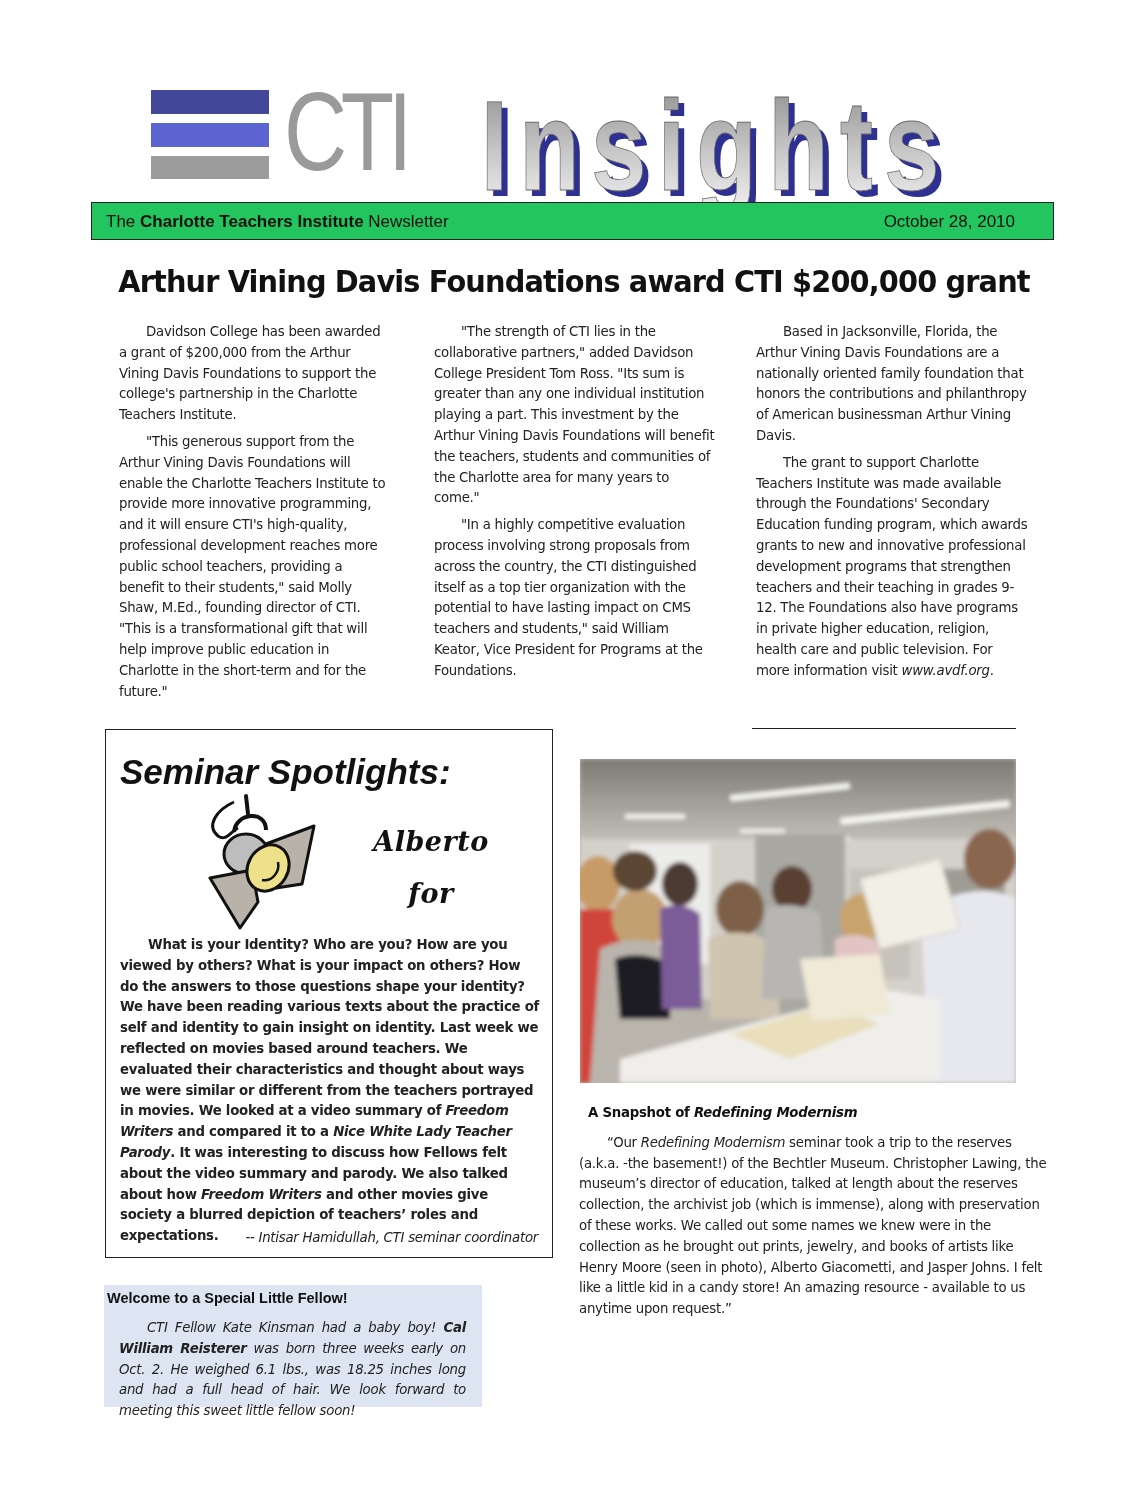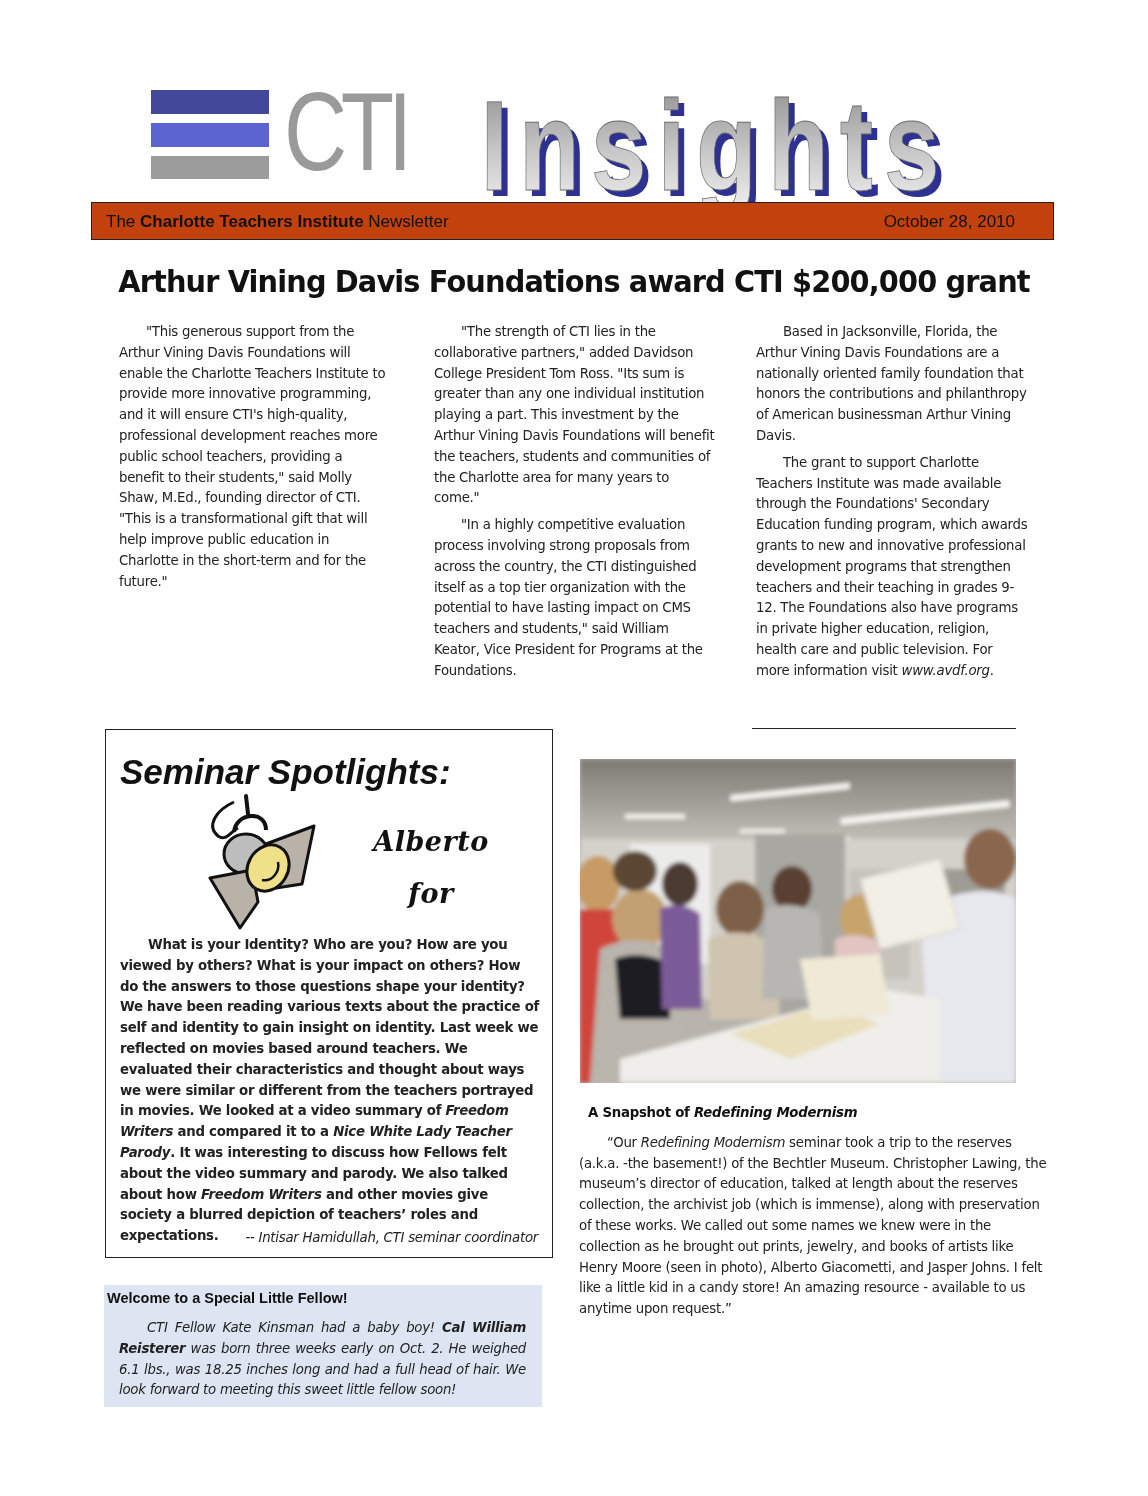--- a/index.html
+++ b/index.html
@@ -9,21 +9,21 @@
   .logo-bars { position: absolute; left: 151px; top: 90px; width: 118px; }
   .logo-bar { height: 24px; margin-bottom: 9px; }
   .logo-bar.b1 { background: #44489a; }
   .logo-bar.b2 { background: #5b64d0; }
   .logo-bar.b3 { background: #9c9c9c; margin-bottom: 0; height: 23px; }
   .logo-cti { position: absolute; left: 284px; top: 76px; font-family: "Liberation Sans", sans-serif; font-size: 112px; line-height: 112px; color: #9a9a9a; letter-spacing: -8px; transform: scaleX(0.78); transform-origin: left top; }
 
   .insights { position: absolute; left: 365px; top: 70px; width: 600px; height: 160px; }
   .insights svg { overflow: visible; }
 
-  .tagline-box { position: absolute; left: 91px; top: 202px; width: 963px; height: 38px; border: 1.5px solid #222; box-sizing: border-box; background: #c2410c; }
+  .tagline-box { position: absolute; left: 91px; top: 202px; width: 963px; height: 38px; border: 1.5px solid #222; box-sizing: border-box; background: #22c55e; }
   .tagline { position: absolute; left: 14px; top: 9px; font-size: 17px; color: #111; }
   .tagline b { font-weight: bold; }
   .issue-date { position: absolute; right: 38px; top: 9px; font-size: 17px; color: #111; }
 
   
   .headline { position: absolute; left: 0; width: 1148px; top: 264px; text-align: center; font-family: "DejaVu Sans", sans-serif; font-weight: bold; font-size: 30px; letter-spacing: -0.9px; color: #111; transform: scaleX(0.96); }
 
   
   .col { position: absolute; top: 322px; font-family: "DejaVu Sans", sans-serif; font-size: 13.3px; line-height: 20.8px; color: #222; letter-spacing: -0.25px; }
   .col p { margin: 0 0 6px 0; text-indent: 27px; }
@@ -35,21 +35,21 @@
   
   .spot-box { position: absolute; left: 105px; top: 729px; width: 448px; height: 529px; border: 1.5px solid #222; box-sizing: border-box; }
   .spot-title { position: absolute; left: 14px; top: 22px; font-family: "Liberation Sans", sans-serif; font-style: italic; font-weight: bold; font-size: 35px; color: #111; }
   .spotlight-icon { position: absolute; left: 90px; top: 62px; width: 130px; height: 140px; }
   .wfyl { position: absolute; left: 240px; top: 86px; width: 170px; text-align: center; font-family: "DejaVu Serif", serif; font-style: italic; font-weight: bold; font-size: 27px; line-height: 52px; color: #111; letter-spacing: 0.5px; }
   .spot-body { position: absolute; left: 14px; top: 205px; width: 422px; font-family: "DejaVu Sans", sans-serif; font-size: 13.3px; line-height: 20.8px; color: #222; letter-spacing: -0.25px; }
   .spot-body p { margin: 0; text-indent: 28px; font-weight: bold; }
   .spot-sig { position: absolute; right: 14px; top: 500px; font-family: "DejaVu Sans", sans-serif; font-style: italic; font-size: 13.3px; color: #222; letter-spacing: -0.25px; }
 
   
-  .baby-box { position: absolute; left: 104px; top: 1285px; width: 438px; height: 122px; background: #dce5f1; box-sizing: border-box; padding: 4px 4px 0 3px; }
+  .baby-box { position: absolute; left: 104px; top: 1285px; width: 378px; height: 122px; background: #dce5f1; box-sizing: border-box; padding: 4px 4px 0 3px; }
   .baby-title { font-family: "Liberation Sans", sans-serif; font-weight: bold; font-size: 14.5px; color: #111; margin: 1px 0 2px 0; }
   .baby-text { font-family: "DejaVu Sans", sans-serif; font-style: italic; font-size: 13.3px; line-height: 20.8px; color: #222; text-align: justify; text-indent: 28px; margin: 12px; letter-spacing: -0.25px; }
   .baby-text b { font-weight: bold; }
 
   
   .photo { position: absolute; left: 580px; top: 759px; width: 436px; height: 324px; overflow: hidden; background: #bdb8ae; }
   .photo svg { display: block; }
 
   
   .snap { position: absolute; left: 579px; top: 1094px; width: 470px; font-family: "DejaVu Sans", sans-serif; font-size: 13.3px; line-height: 20.8px; color: #222; letter-spacing: -0.25px; }
@@ -85,20 +85,21 @@
 
   <div class="tagline-box">
     <span class="tagline"><span>The </span><b>Charlotte Teachers Institute</b><span> Newsletter</span></span>
     <span class="issue-date">October 28, 2010</span>
   </div>
 </div>
 
 <h1 class="headline" style="margin:0">Arthur Vining Davis Foundations award CTI $200,000 grant</h1>
 
 <div class="col col1">
+  <p>Davidson College has been awarded a grant of $200,000 from the Arthur Vining Davis Foundations to support the college's partnership in the Charlotte Teachers Institute.</p>
   <p>"This generous support from the Arthur Vining Davis Foundations will enable the Charlotte Teachers Institute to provide more innovative programming, and it will ensure CTI's high-quality, professional development reaches more public school teachers, providing a benefit to their students," said Molly Shaw, M.Ed., founding director of CTI. "This is a transformational gift that will help improve public education in Charlotte in the short-term and for the future."</p>
 </div>
 <div class="col col2">
   <p>"The strength of CTI lies in the collaborative partners," added Davidson College President Tom Ross. "Its sum is greater than any one individual institution playing a part. This investment by the Arthur Vining Davis Foundations will benefit the teachers, students and communities of the Charlotte area for many years to come."</p>
   <p>"In a highly competitive evaluation process involving strong proposals from across the country, the CTI distinguished itself as a top tier organization with the potential to have lasting impact on CMS teachers and students," said William Keator, Vice President for Programs at the Foundations.</p>
 </div>
 <div class="col col3">
   <p>Based in Jacksonville, Florida, the Arthur Vining Davis Foundations are a nationally oriented family foundation that honors the contributions and philanthropy of American businessman Arthur Vining Davis.</p>
   <p><span>The grant to support Charlotte Teachers Institute was made available through the Foundations' Secondary Education funding program, which awards grants to new and innovative professional development programs that strengthen teachers and their teaching in grades 9-12. The Foundations also have programs in private higher education, religion, health care and public television. For more information visit </span><i>www.avdf.org</i><span>.</span></p>
 </div>

